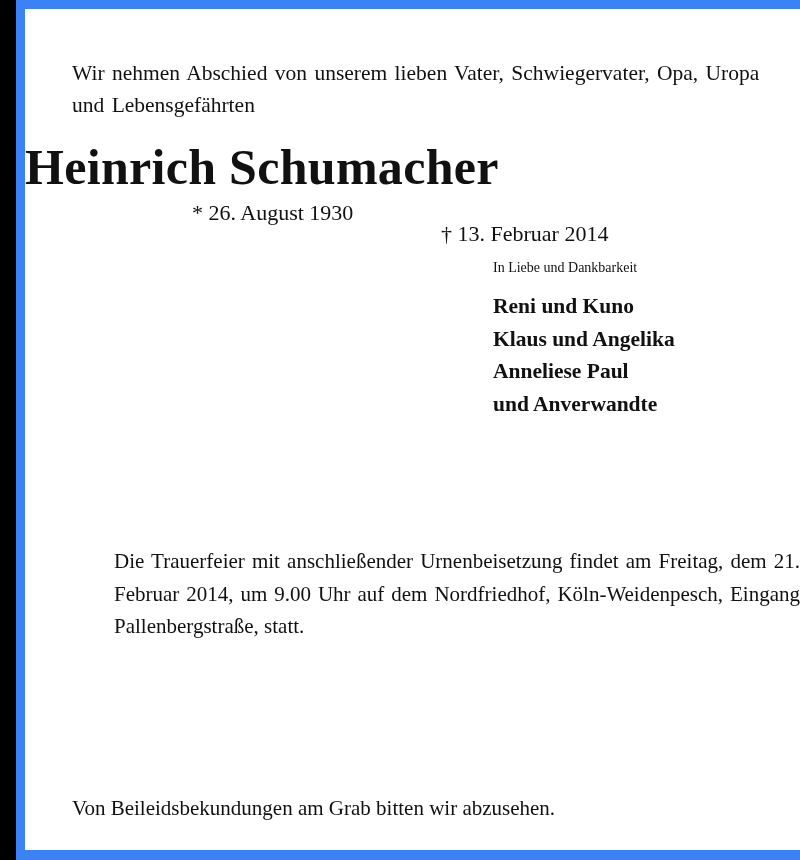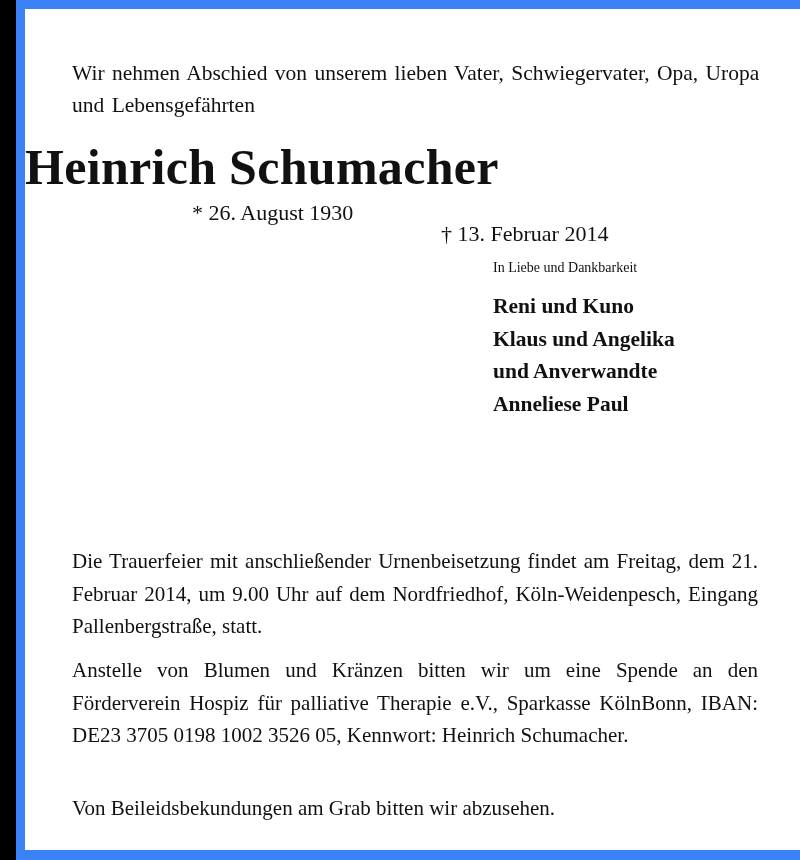--- a/index.html
+++ b/index.html
@@ -40,39 +40,38 @@
       position: absolute; left: 468px; top: 281px;
       font-size: 21.5px; line-height: 32.5px; font-weight: bold;
       margin: 0; padding: 0; list-style: none;
     }
     .para {
       position: absolute; left: 47px; width: 686px;
       font-size: 21px; line-height: 32.5px;
       text-align: justify;
       font-stretch: condensed;
     }
-    .p1 { top: 536px; }
+    .p1 { top: 536px; margin-left: 42px; }
     .p2 { top: 645px; }
     .p3 { top: 783px; }
   </style>
 </head>
 <body>
 
 <div class="frame">
   <div class="page">
     <div class="intro">Wir nehmen Abschied von unserem lieben Vater, Schwiegervater, Opa, Uropa und Lebensgefährten</div>
     <div class="name">Heinrich Schumacher</div>
     <div class="dates">
       <span class="born">* 26. August 1930</span>
       <span class="died">† 13. Februar 2014</span>
     </div>
     <div class="signoff">In Liebe und Dankbarkeit</div>
     <ul class="family">
       <li>Reni und Kuno</li>
       <li>Klaus und Angelika</li>
+      <li>Anneliese Paul</li>
       <li>und Anverwandte</li>
-      <li>Anneliese Paul</li>
     </ul>
     <div class="para p1">Die Trauerfeier mit anschließender Urnenbeisetzung findet am Freitag, dem 21. Februar 2014, um 9.00 Uhr auf dem Nordfriedhof, Köln-Weidenpesch, Eingang Pallenbergstraße, statt.</div>
-    <div class="para p2">Anstelle von Blumen und Kränzen bitten wir um eine Spende an den Förderverein Hospiz für palliative Therapie e.V., Sparkasse KölnBonn, IBAN: DE23 3705 0198 1002 3526 05, Kennwort: Heinrich Schumacher.</div>
     <div class="para p3">Von Beileidsbekundungen am Grab bitten wir abzusehen.</div>
   </div>
 </div>
 
 </body></html>

